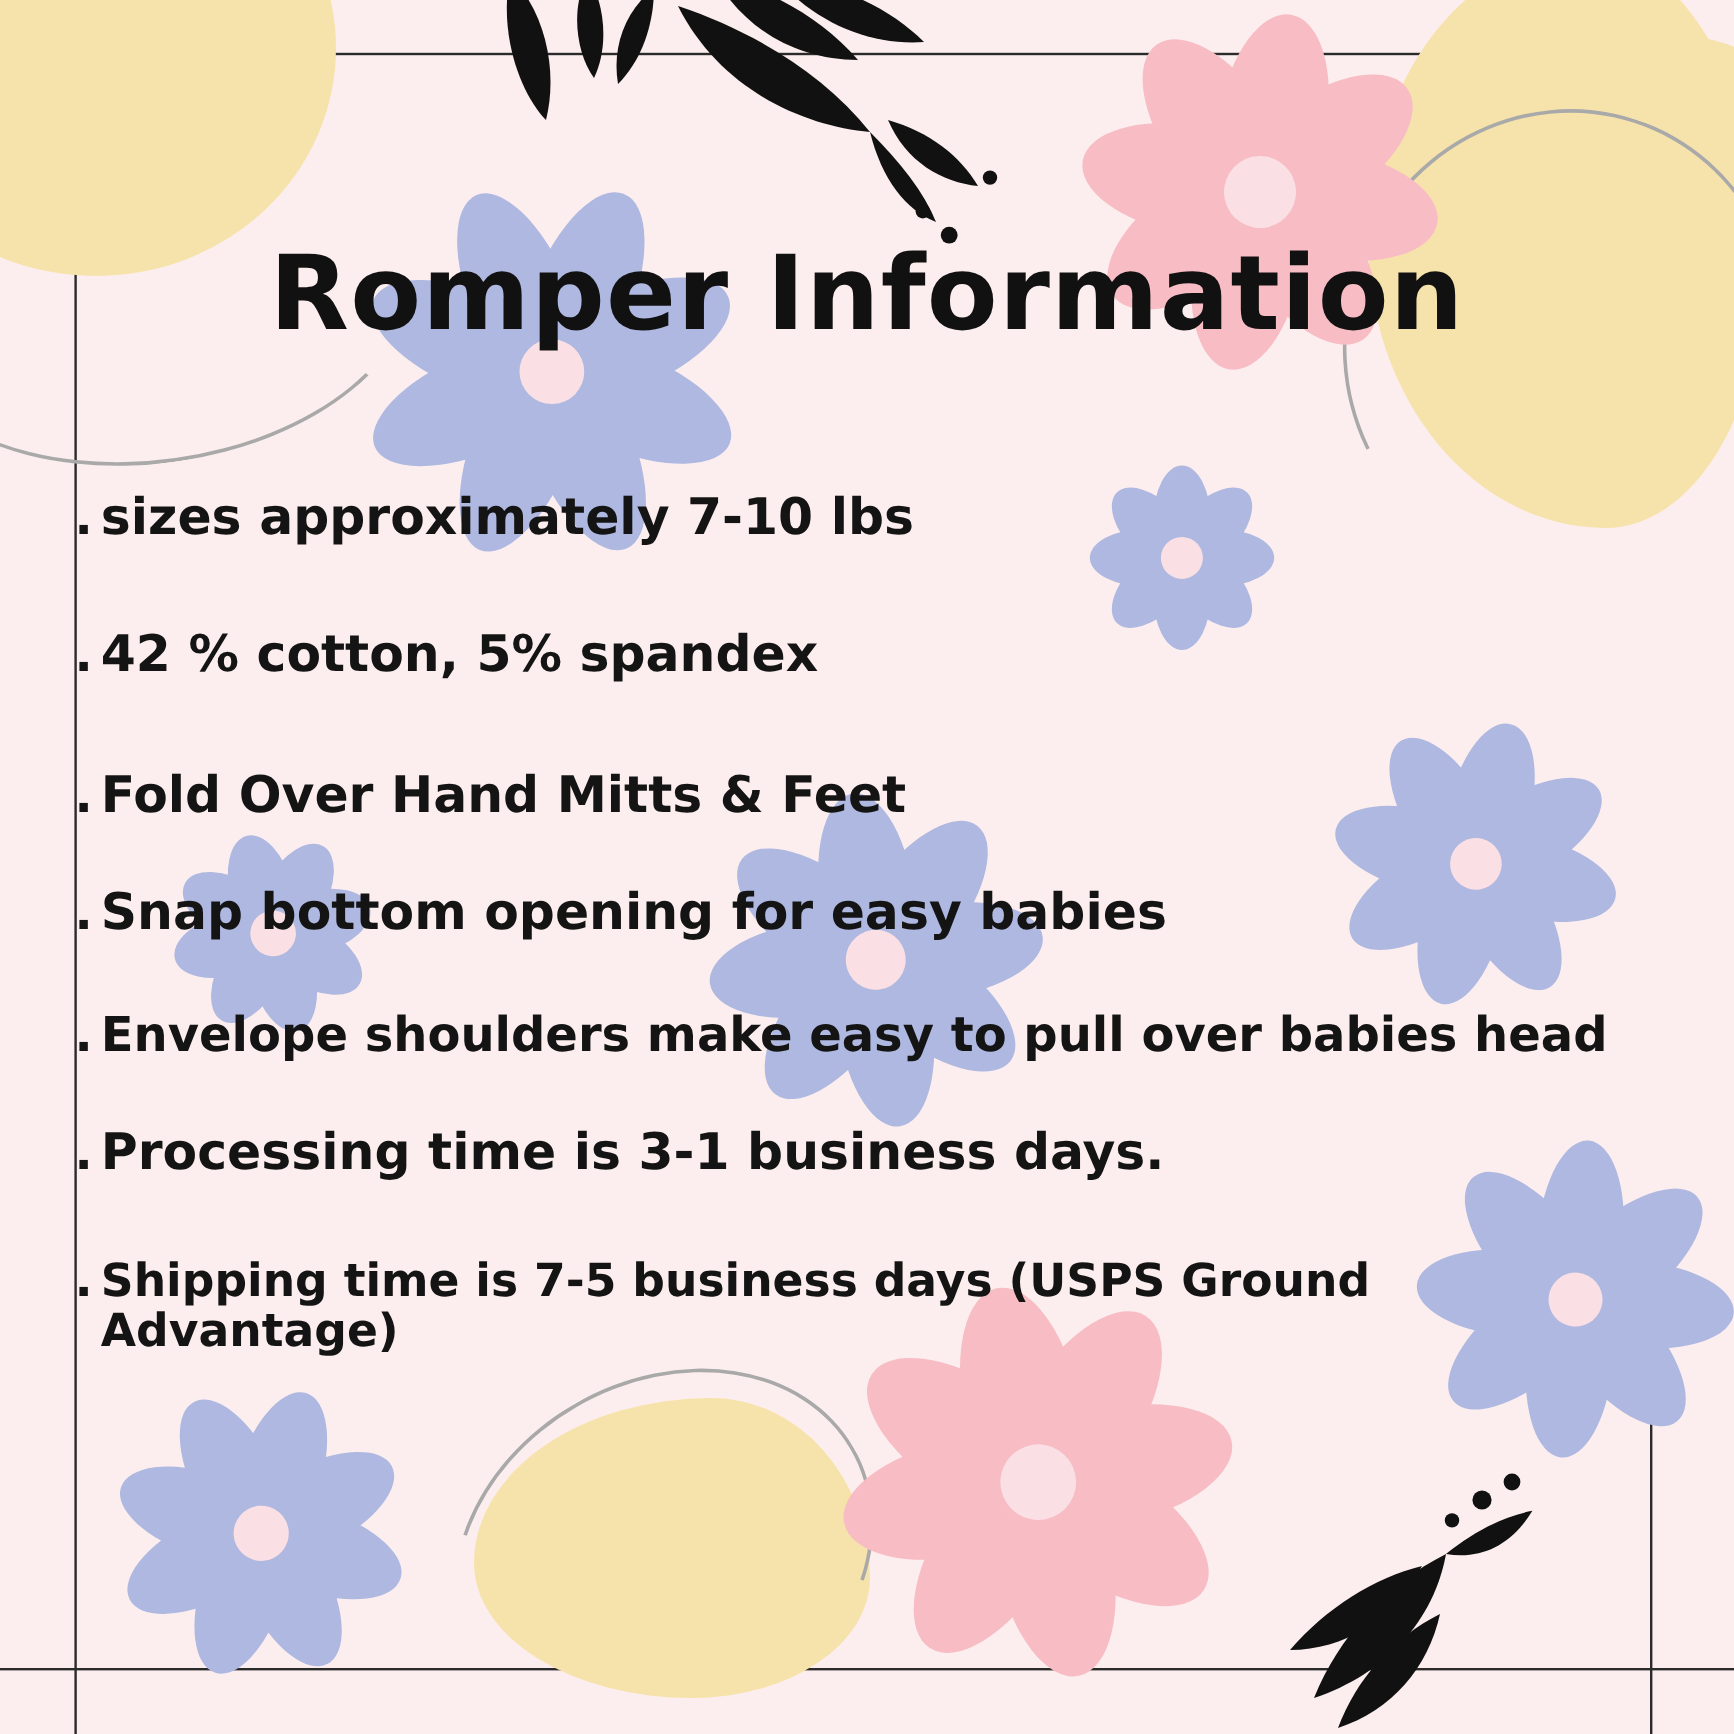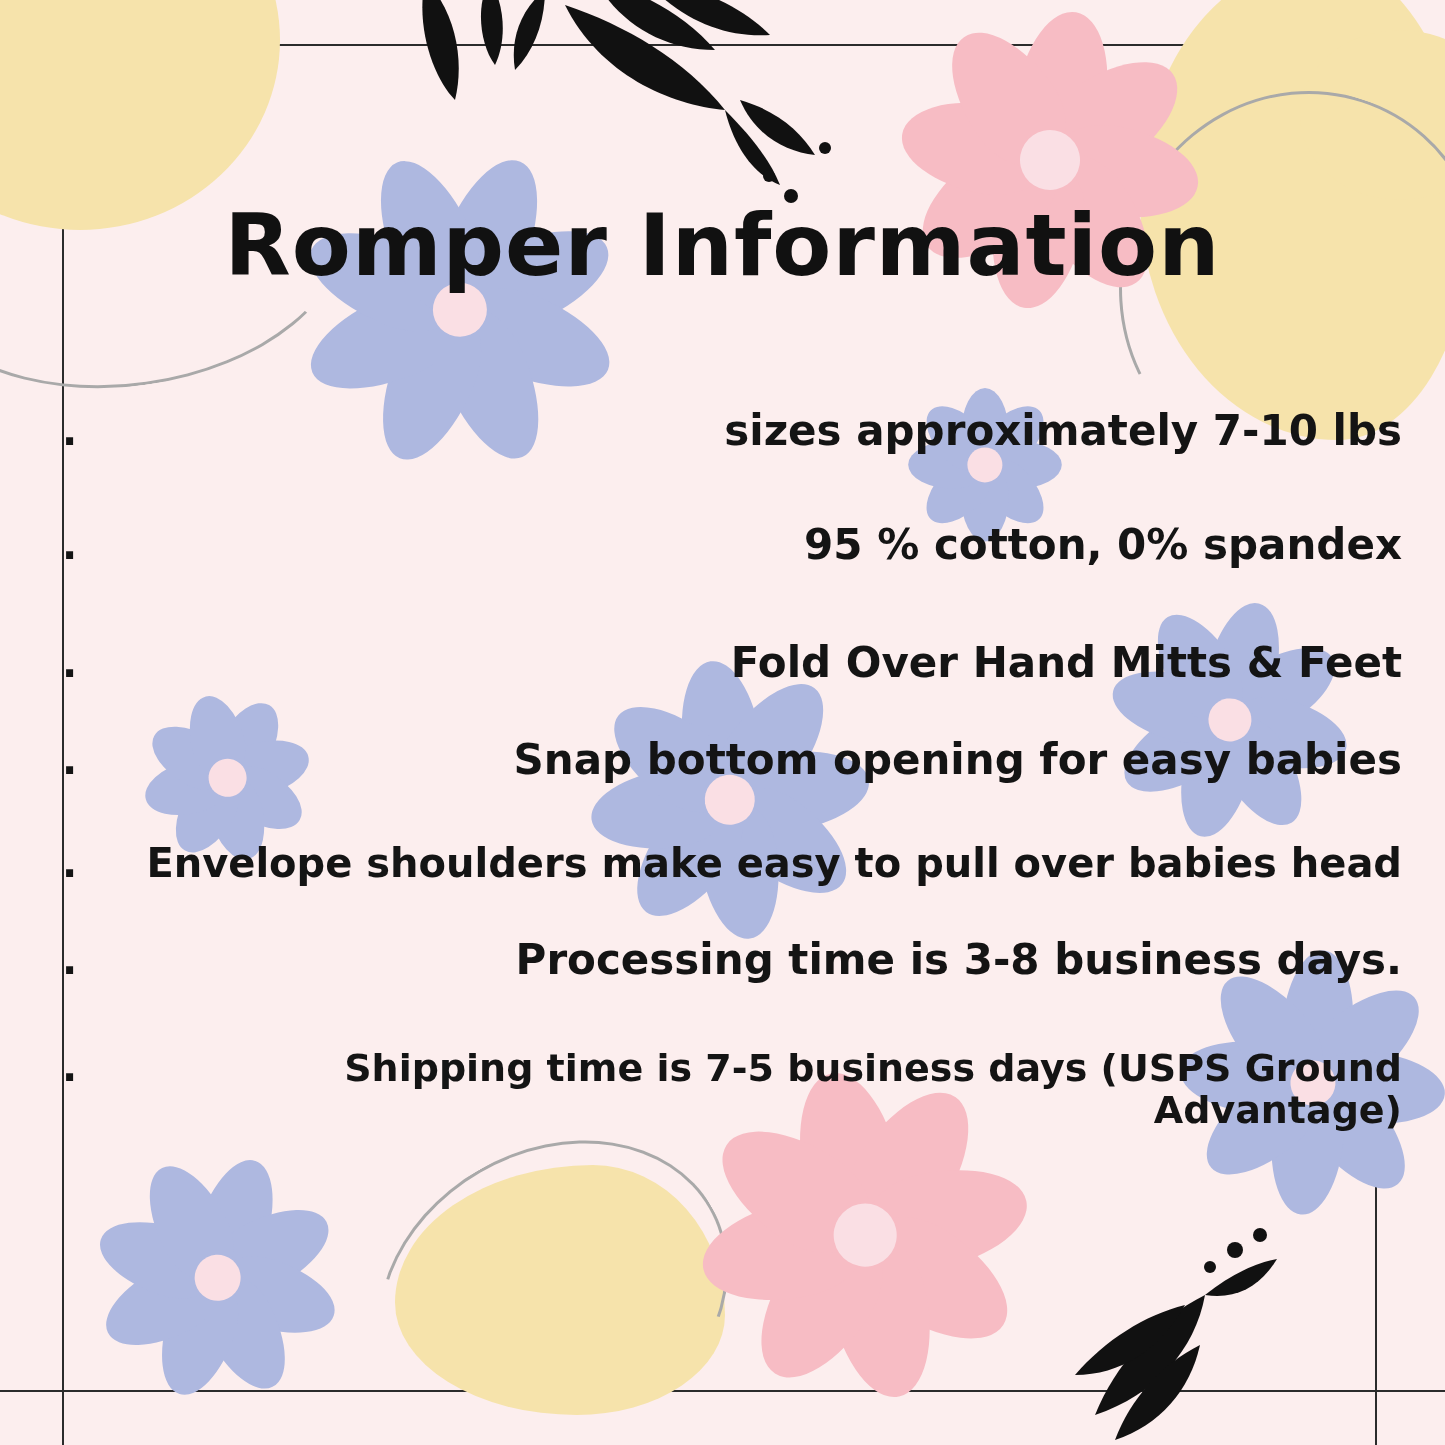--- a/index.html
+++ b/index.html
@@ -137,21 +137,21 @@
     font-size: 40px;
     font-weight: 600;
     line-height: 1.1;
   }
   .bullet .dot {
     width: 22px;
     flex: 0 0 22px;
     font-size: 40px;
     font-weight: 700;
   }
-  .bullet .txt { flex: 1; text-align: right; }
+  .bullet .txt { flex: 1; }
 
   .b0 { margin-top: 8px;  font-size: 42px; }
   .b1 { margin-top: 68px; font-size: 42px; }
   .b2 { margin-top: 72px; font-size: 42px; }
   .b3 { margin-top: 50px; font-size: 42px; }
   .b4 { margin-top: 58px; font-size: 40px; }
   .b5 { margin-top: 52px; font-size: 42px; }
   .b6 { margin-top: 62px; font-size: 38px; }
 </style>
 </head>
@@ -327,36 +327,36 @@
 
   <div class="title">Romper Information</div>
 
   <div class="bullets">
     <div class="bullet b0">
       <span class="dot">.</span>
       <span class="txt">sizes approximately 7-10 lbs</span>
     </div>
     <div class="bullet b1">
       <span class="dot">.</span>
-      <span class="txt">95 % cotton, 0% spandex</span>
+      <span class="txt">42 % cotton, 5% spandex</span>
     </div>
     <div class="bullet b2">
       <span class="dot">.</span>
       <span class="txt">Fold Over Hand Mitts  &amp;  Feet</span>
     </div>
     <div class="bullet b3">
       <span class="dot">.</span>
       <span class="txt">Snap bottom opening for easy babies</span>
     </div>
     <div class="bullet b4">
       <span class="dot">.</span>
       <span class="txt">Envelope shoulders make easy to pull over babies head</span>
     </div>
     <div class="bullet b5">
       <span class="dot">.</span>
-      <span class="txt">Processing time is 3-8 business days.</span>
+      <span class="txt">Processing time is 3-1 business days.</span>
     </div>
     <div class="bullet b6">
       <span class="dot">.</span>
       <span class="txt">Shipping time is 7-5 business days (USPS Ground Advantage)</span>
     </div>
   </div>
 </div>
 
 </body></html>

